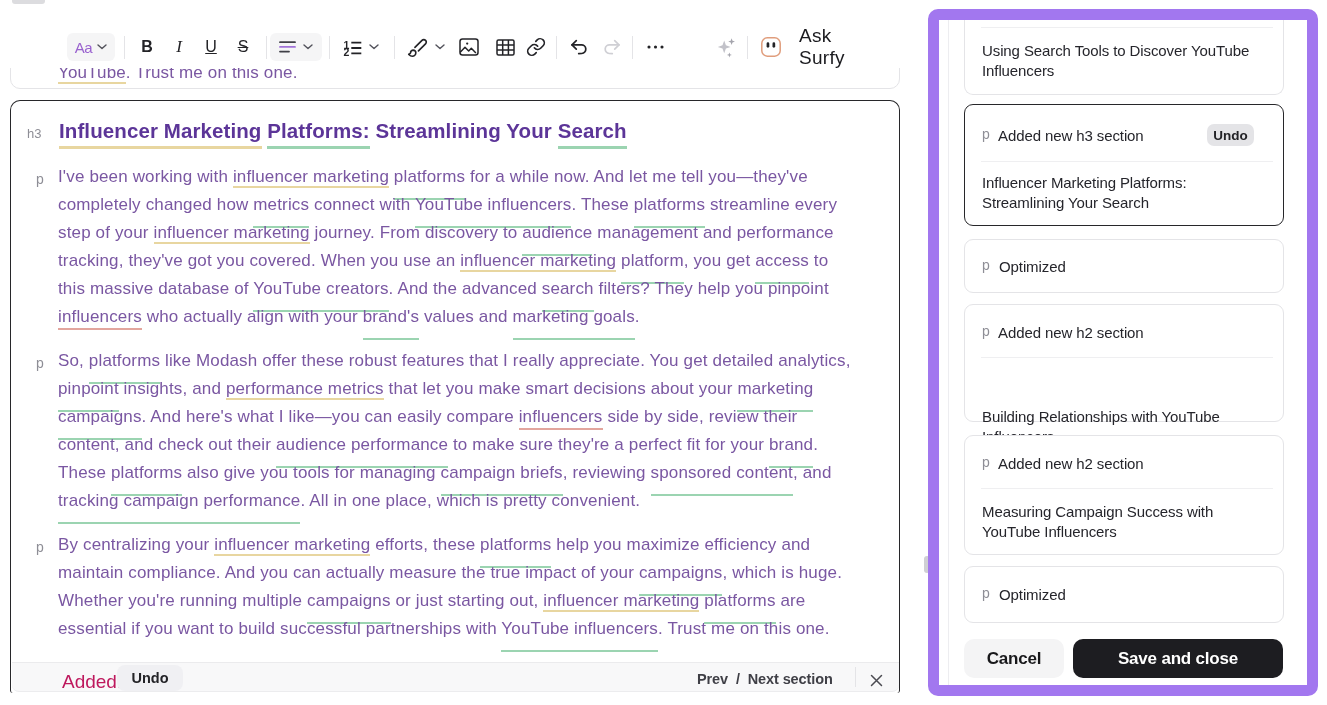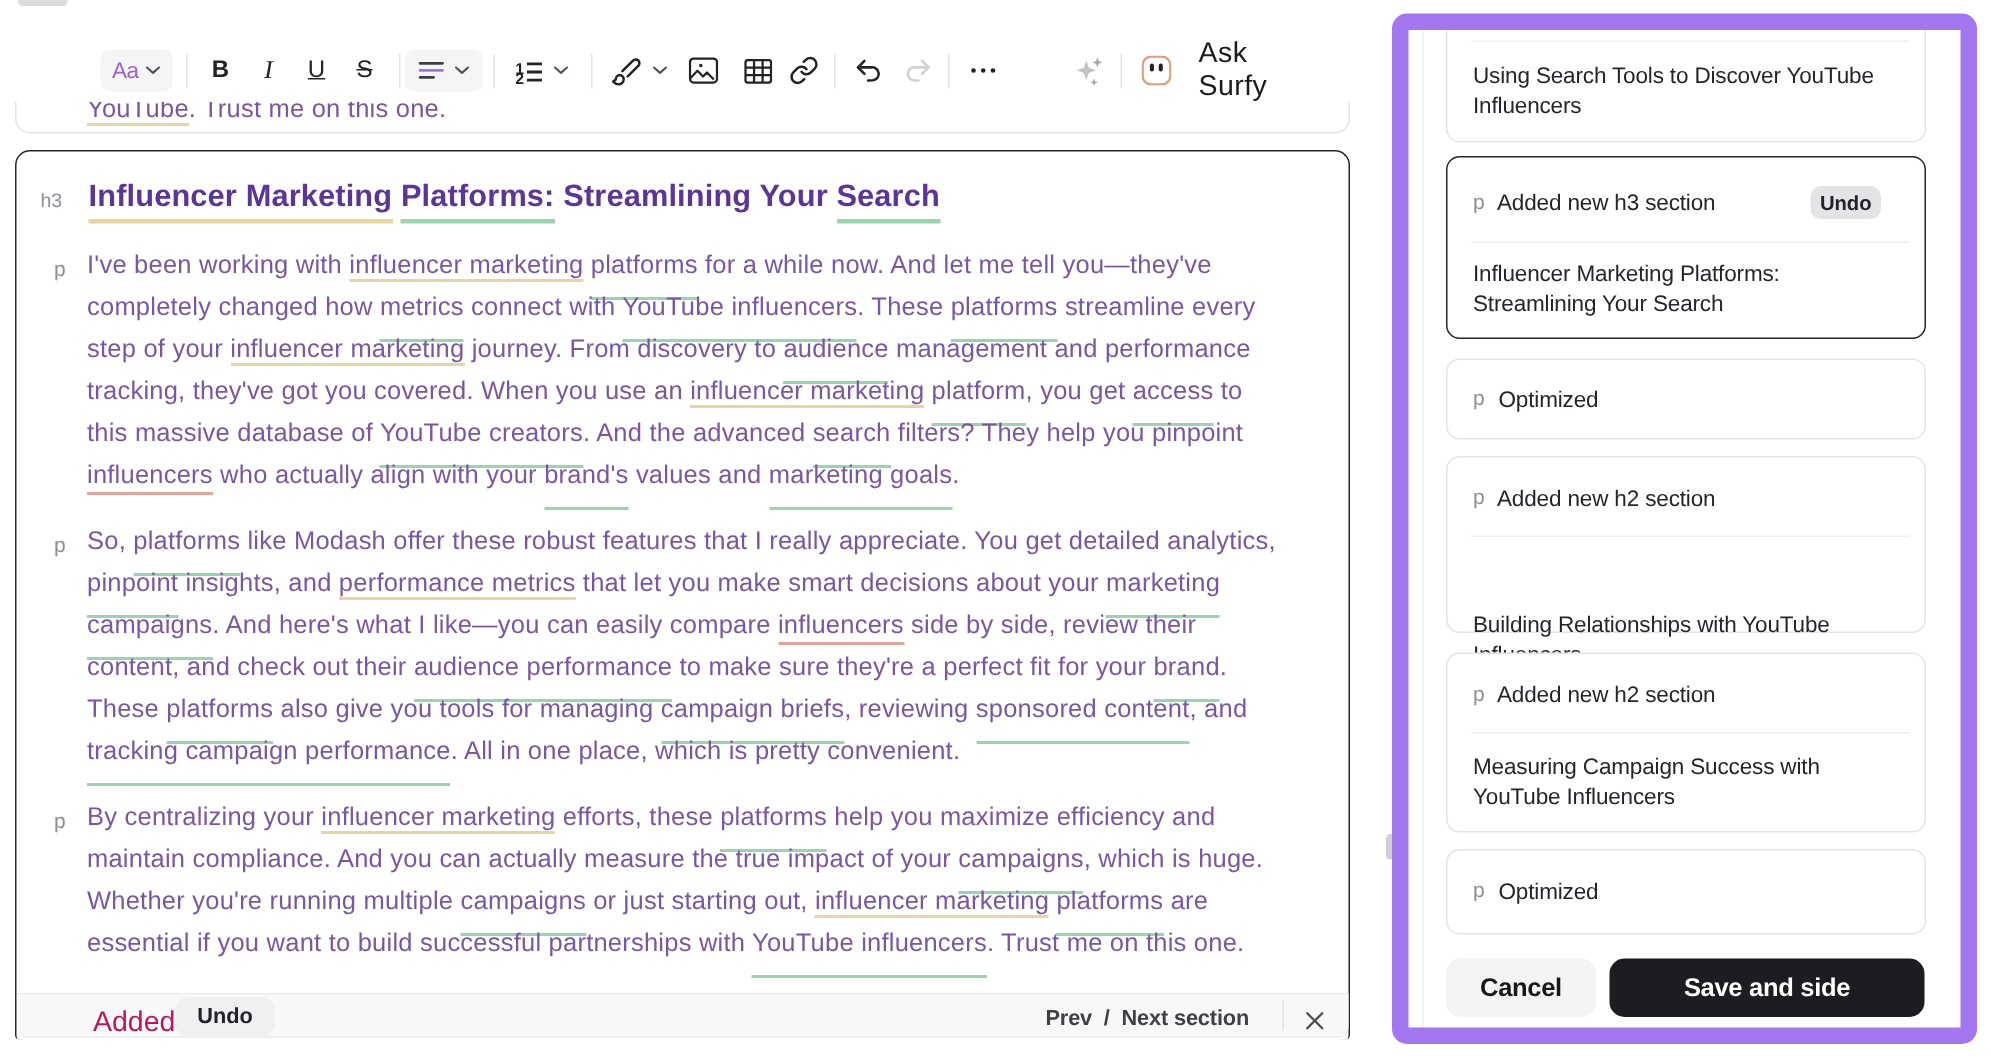--- a/index.html
+++ b/index.html
@@ -235,15 +235,15 @@
   <div class="cdiv" style="top:52px;"></div>
   <div class="cardtxt" style="position:absolute;left:17px;top:66px;">Measuring Campaign Success with<br>YouTube Influencers</div>
 </div>
 
 <div class="card" style="top:566px;height:57px;">
   <span class="plbl" style="position:absolute;left:17px;top:18px;">p</span>
   <div class="cardtxt" style="position:absolute;left:34px;top:18px;font-size:15px;">Optimized</div>
 </div>
 
 <div class="btn" style="left:964px;width:100px;background:#f4f4f5;color:#18181b;">Cancel</div>
-<div class="btn" style="left:1073px;width:210px;background:#1d1d21;color:#fff;">Save and side</div>
+<div class="btn" style="left:1073px;width:210px;background:#1d1d21;color:#fff;">Save and close</div>
 
 <div id="frame"></div>
 
 </body></html>

